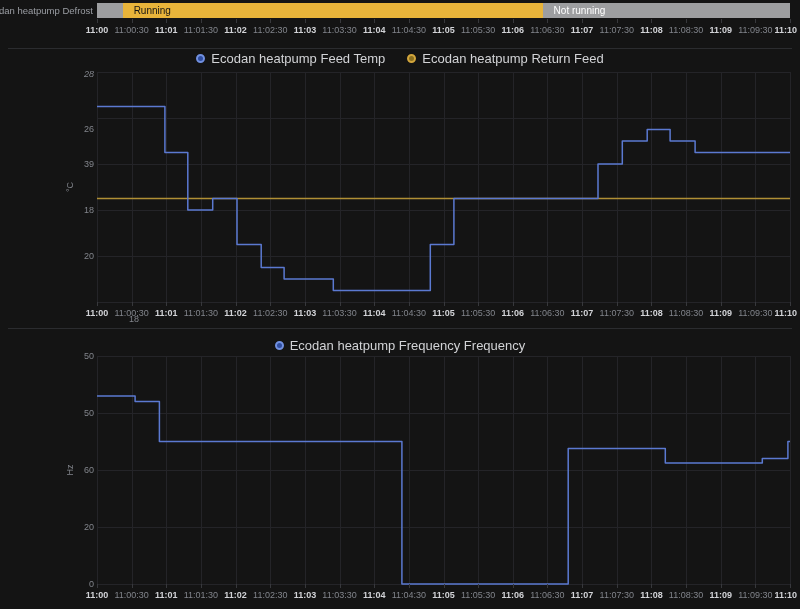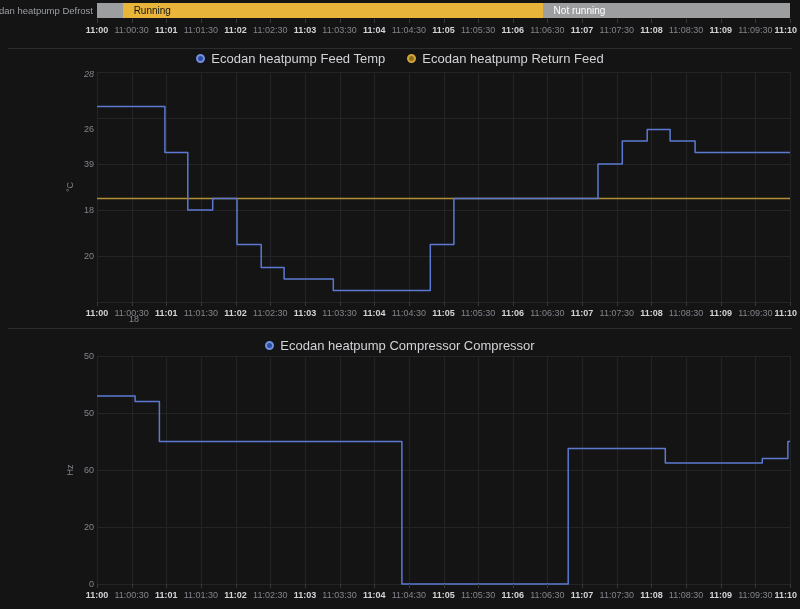--- a/index.html
+++ b/index.html
@@ -171,21 +171,21 @@
       <div class="xlab" style="left: 755.35px;">11:09:30</div>
       <div class="xtick" style="left: 790px;"></div>
       <div class="xlab bold last" style="right: 3px;">11:10</div>
     </div>
 
   <div class="divider" style="top:328px"></div>
 
   <div class="legend" style="top:338px">
     <div class="legend-item">
       <span class="dot blue"></span>
-      <span class="legend-label">Ecodan heatpump Compressor Compressor</span>
+      <span class="legend-label">Ecodan heatpump Frequency Frequency</span>
     </div>
   </div>
   <div class="axis-title" style="top:463px">Hz</div>
   <div class="plot" id="plot-freq" style="top:356px;height:228px">
       <svg width="694" height="229">
         <line x1="0.5" x2="0.5" y1="0" y2="228" stroke="#242428" stroke-width="1"></line>
         <line x1="35.5" x2="35.5" y1="0" y2="228" stroke="#242428" stroke-width="1"></line>
         <line x1="69.5" x2="69.5" y1="0" y2="228" stroke="#242428" stroke-width="1"></line>
         <line x1="104.5" x2="104.5" y1="0" y2="228" stroke="#242428" stroke-width="1"></line>
         <line x1="139.5" x2="139.5" y1="0" y2="228" stroke="#242428" stroke-width="1"></line>

